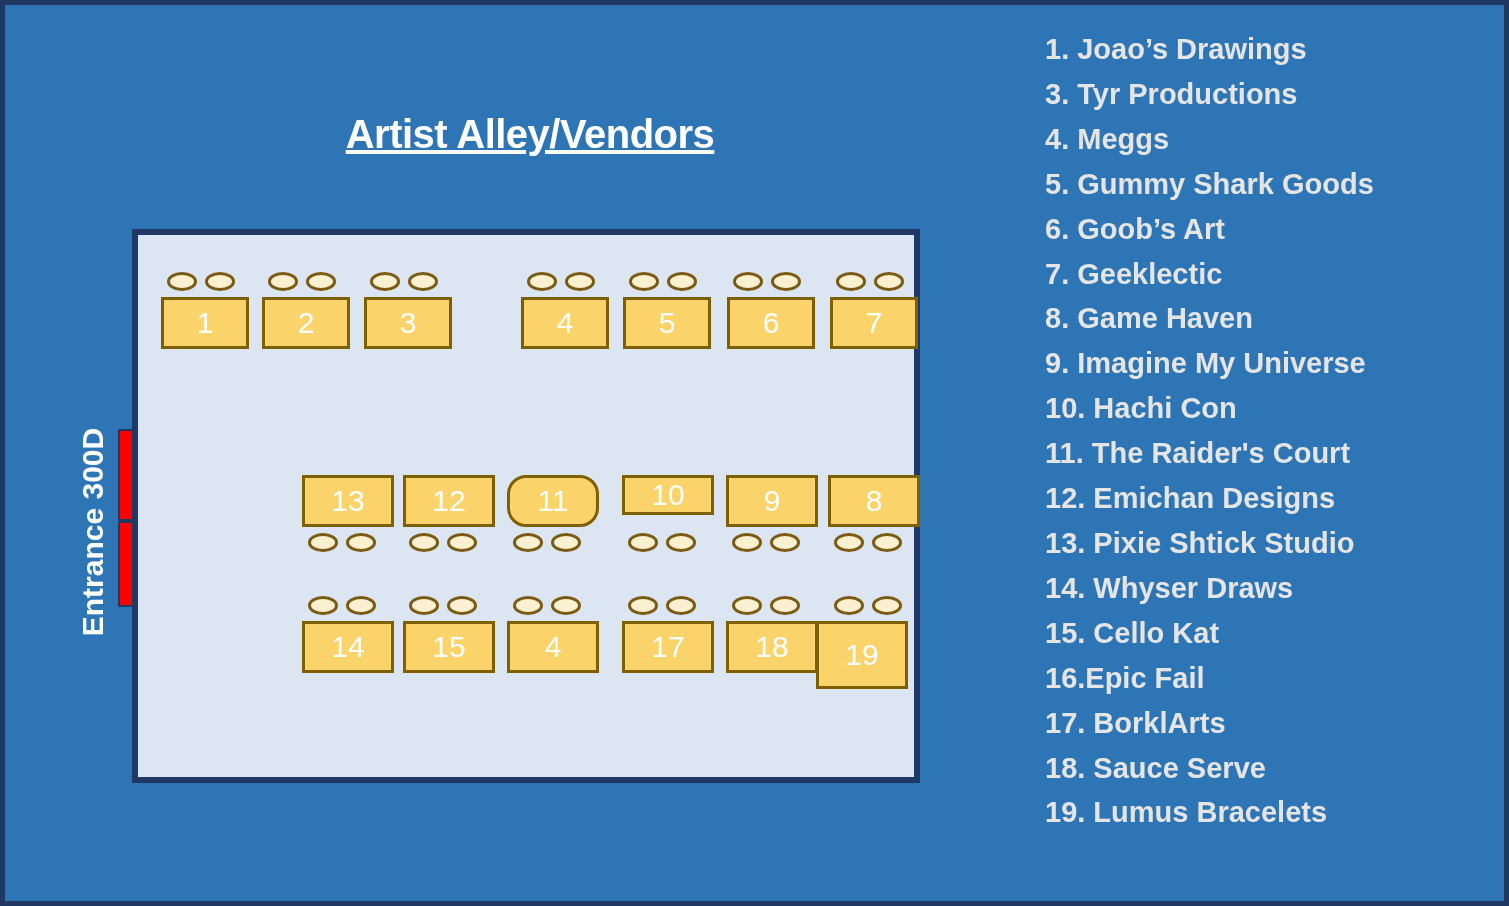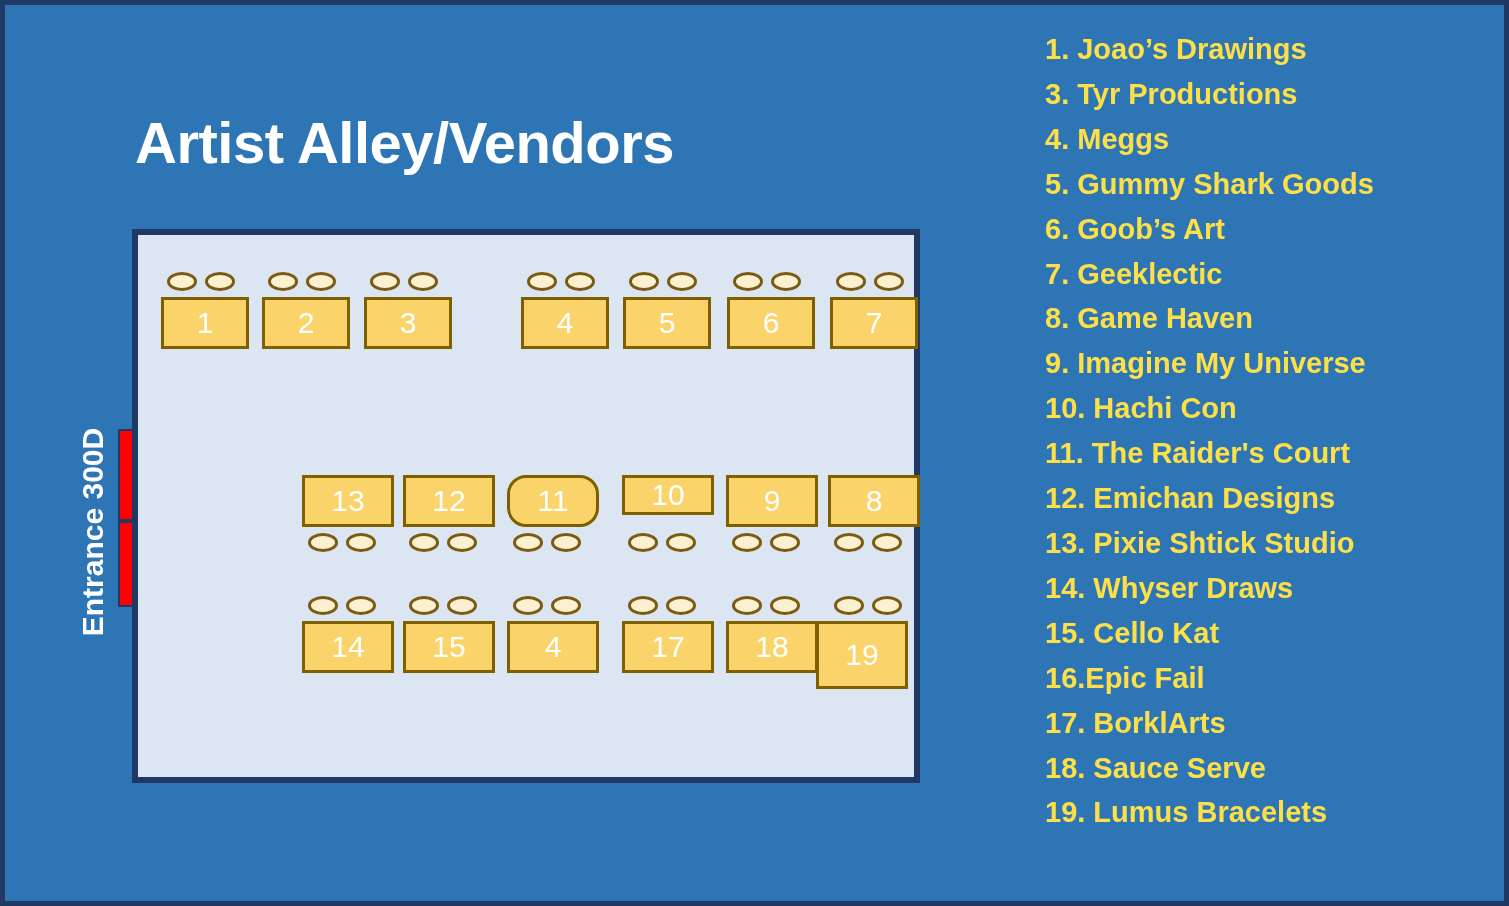--- a/index.html
+++ b/index.html
@@ -21,26 +21,28 @@
     box-sizing: border-box;
     border: 5px solid #1F3864;
   }
 
   
   #map-title {
     position: absolute;
     left: 130px;
     top: 108px;
     width: 790px;
+    text-align: center;
     color: #FFFFFF;
-    font-size: 58px;
+    font-size: 40px;
     font-weight: bold;
     letter-spacing: -0.5px;
     line-height: 1.05;
     white-space: nowrap;
+    text-decoration: underline;
   }
 
   
   #entrance-label {
     position: absolute;
     left: -42px;
     top: 510px;
     width: 260px;
     color: #FFFFFF;
     font-size: 30px;
@@ -106,21 +108,21 @@
   }
 
   
   #vendor-list {
     position: absolute;
     left: 1040px;
     top: 22px;
     width: 460px;
   }
   .vendor-item {
-    color: #fde047;
+    color: #e5e5e5;
     font-size: 29px;
     font-weight: bold;
     line-height: 44.9px;
     white-space: nowrap;
   }
 </style>
 </head>
 <body>
 
 <div id="page">

